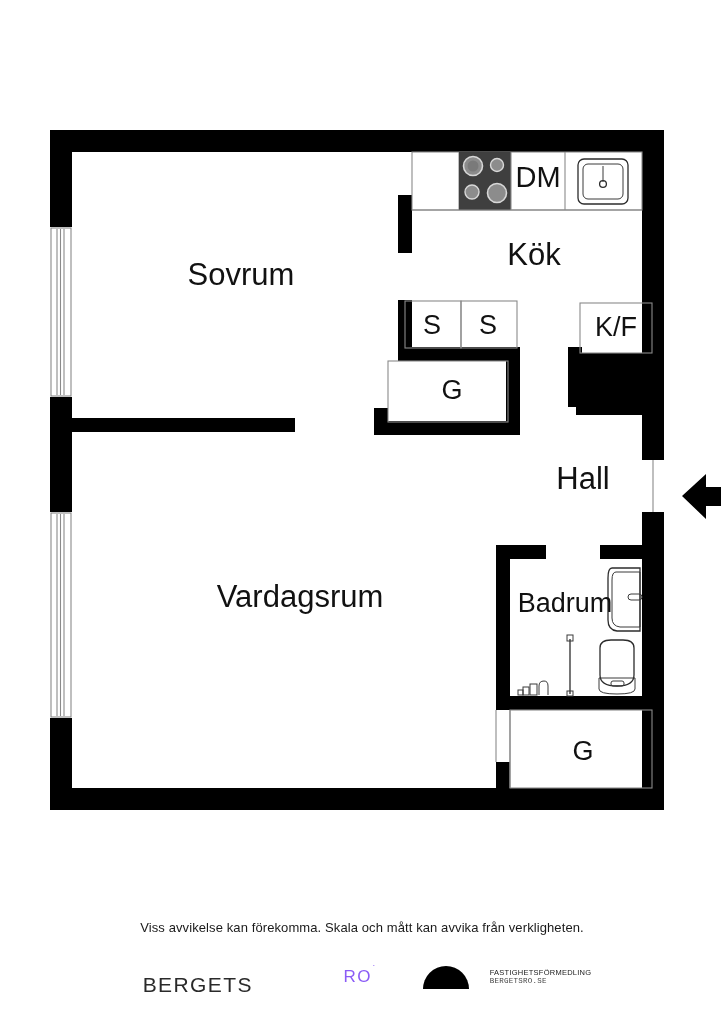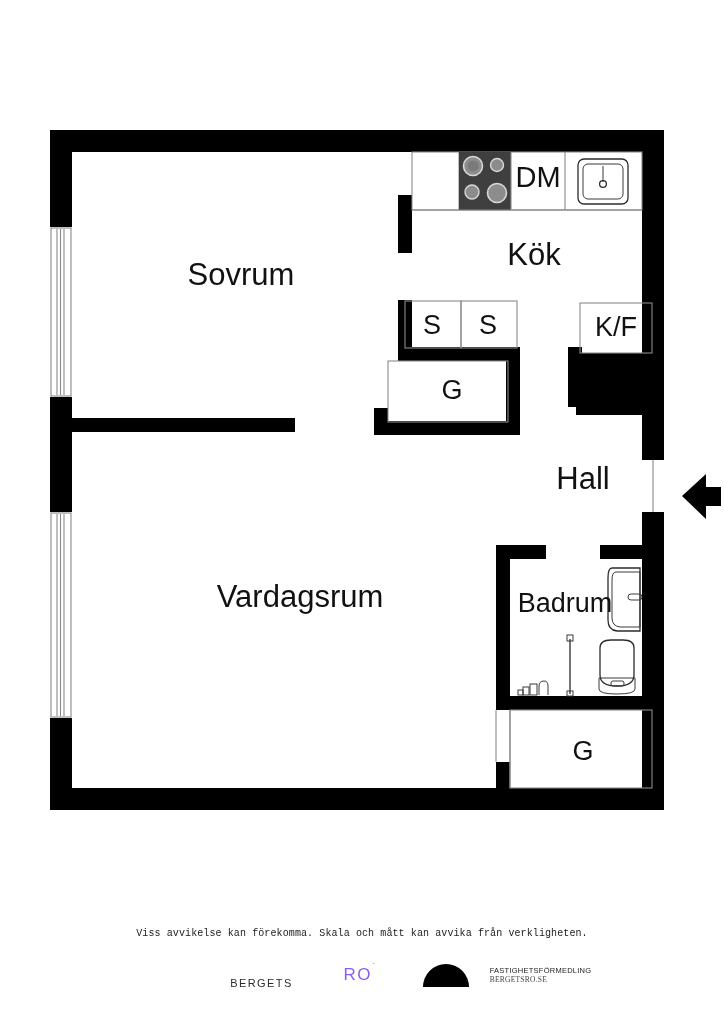--- a/index.html
+++ b/index.html
@@ -44,40 +44,40 @@
   .fixline-thin { stroke: #3a3a3a; stroke-width: 1.0; fill: none; }
   .white-fill { fill: #ffffff; }
   .footer-wrap {
     position: absolute;
     left: 0;
     top: 920px;
     width: 724px;
     text-align: center;
   }
   .disclaimer {
-    font-family: Liberation Mono, monospace;
-    font-size: 10px;
+    font-family: Liberation Sans, sans-serif;
+    font-size: 13px;
     color: #1a1a1a;
     letter-spacing: 0.1px;
-    margin: 8px 0 22px 0;
+    margin: 0 0 22px 0;
   }
   .brand-row {
     display: flex;
     align-items: center;
     justify-content: center;
     gap: 0;
     padding-left: 10px;
   }
   .brand-bergets {
     font-family: "Liberation Sans", sans-serif;
-    font-size: 11px;
+    font-size: 21px;
     letter-spacing: 1.4px;
     color: #2a2a2a;
     width: 150px;
-    text-align: right;
+    text-align: left;
     margin-top: 16px;
   }
   .brand-ro {
     font-family: "Liberation Sans", sans-serif;
     font-size: 17px;
     letter-spacing: 1.4px;
     color: #8b5cf6;
     width: 130px;
     text-align: center;
     position: relative;
@@ -103,21 +103,21 @@
     text-align: left;
     line-height: 1.25;
   }
   .logo-text .l1 {
     font-family: "Liberation Sans", sans-serif;
     font-size: 7.5px;
     letter-spacing: 0.25px;
     color: #1a1a1a;
   }
   .logo-text .l2 {
-    font-family: Liberation Serif, serif;
+    font-family: Liberation Mono, monospace;
     font-size: 7.5px;
     letter-spacing: 0.25px;
     color: #444444;
   }
 </style>
 </head>
 <body>
 
 <div id="floorplan-root">
 

